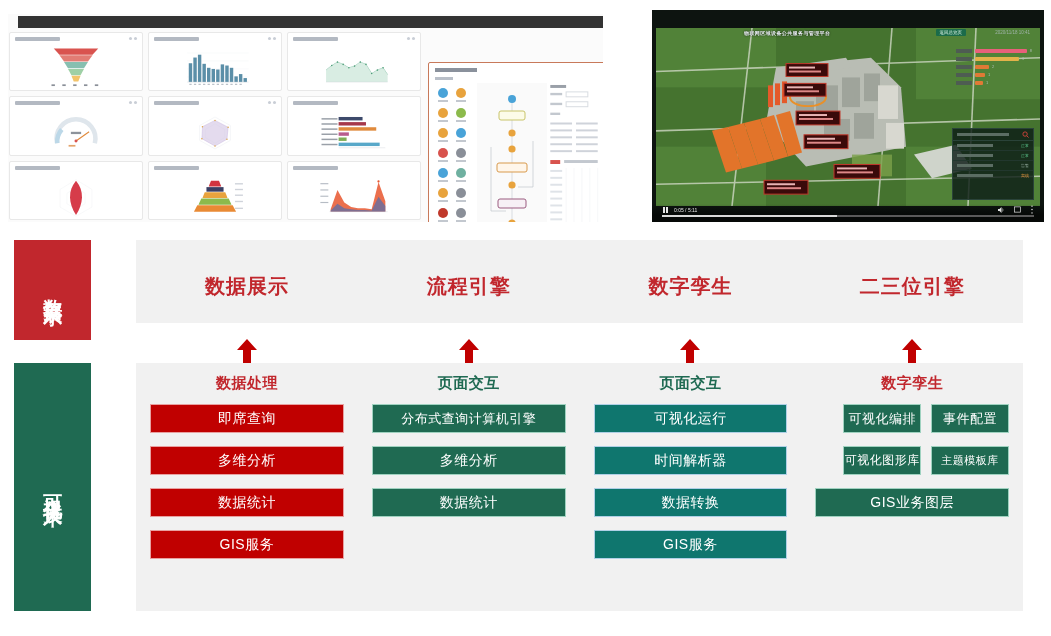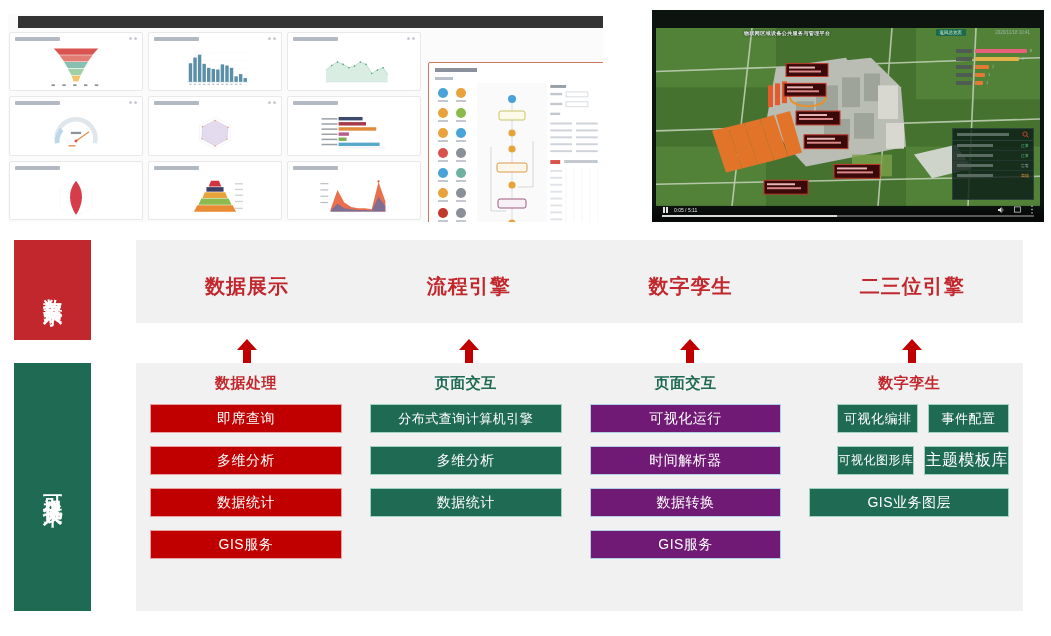--- a/index.html
+++ b/index.html
@@ -140,21 +140,21 @@
   }
   .t-red { color: #C1272D; }
   .t-green { color: #1F6A52; }
   .boxes { display: flex; flex-direction: column; gap: 13px; }
   .box {
     height: 29px; display: flex; align-items: center; justify-content: center;
     color: #ffffff; font-size: 14px; letter-spacing: .5px; white-space: nowrap; text-align: center;
   }
   .b-red { background: #C00000; border: 1px solid #E8A0A0; }
   .b-green { background: #1F6A52; border: 1px solid #9FD2C0; }
-  .b-blue { background: #701a75; border: 1px solid #AFD0E6; }
+  .b-blue { background: #0f766e; border: 1px solid #AFD0E6; }
   .pair { display: flex; gap: 10px; margin-left: 28px; }
   .pair > .box { flex: 1; font-size: 13px; }
 </style>
 </head>
 <body>
 
 <div class="page">
 
   <div class="top-row">
 
@@ -724,21 +724,21 @@
 
         <div class="bcol">
           <div class="bcol-title t-red">数字孪生</div>
           <div class="boxes">
             <div class="pair">
               <div class="box b-green">可视化编排</div>
               <div class="box b-green">事件配置</div>
             </div>
             <div class="pair">
               <div class="box b-green" style="font-size:12px">可视化图形库</div>
-              <div class="box b-green" style="font-size:16px">主题模板库</div>
+              <div class="box b-green" style="font-size:11px">主题模板库</div>
             </div>
             <div class="box b-green">GIS业务图层</div>
           </div>
         </div>
 
       </div>
     </div>
   </div>
 
 </div>

